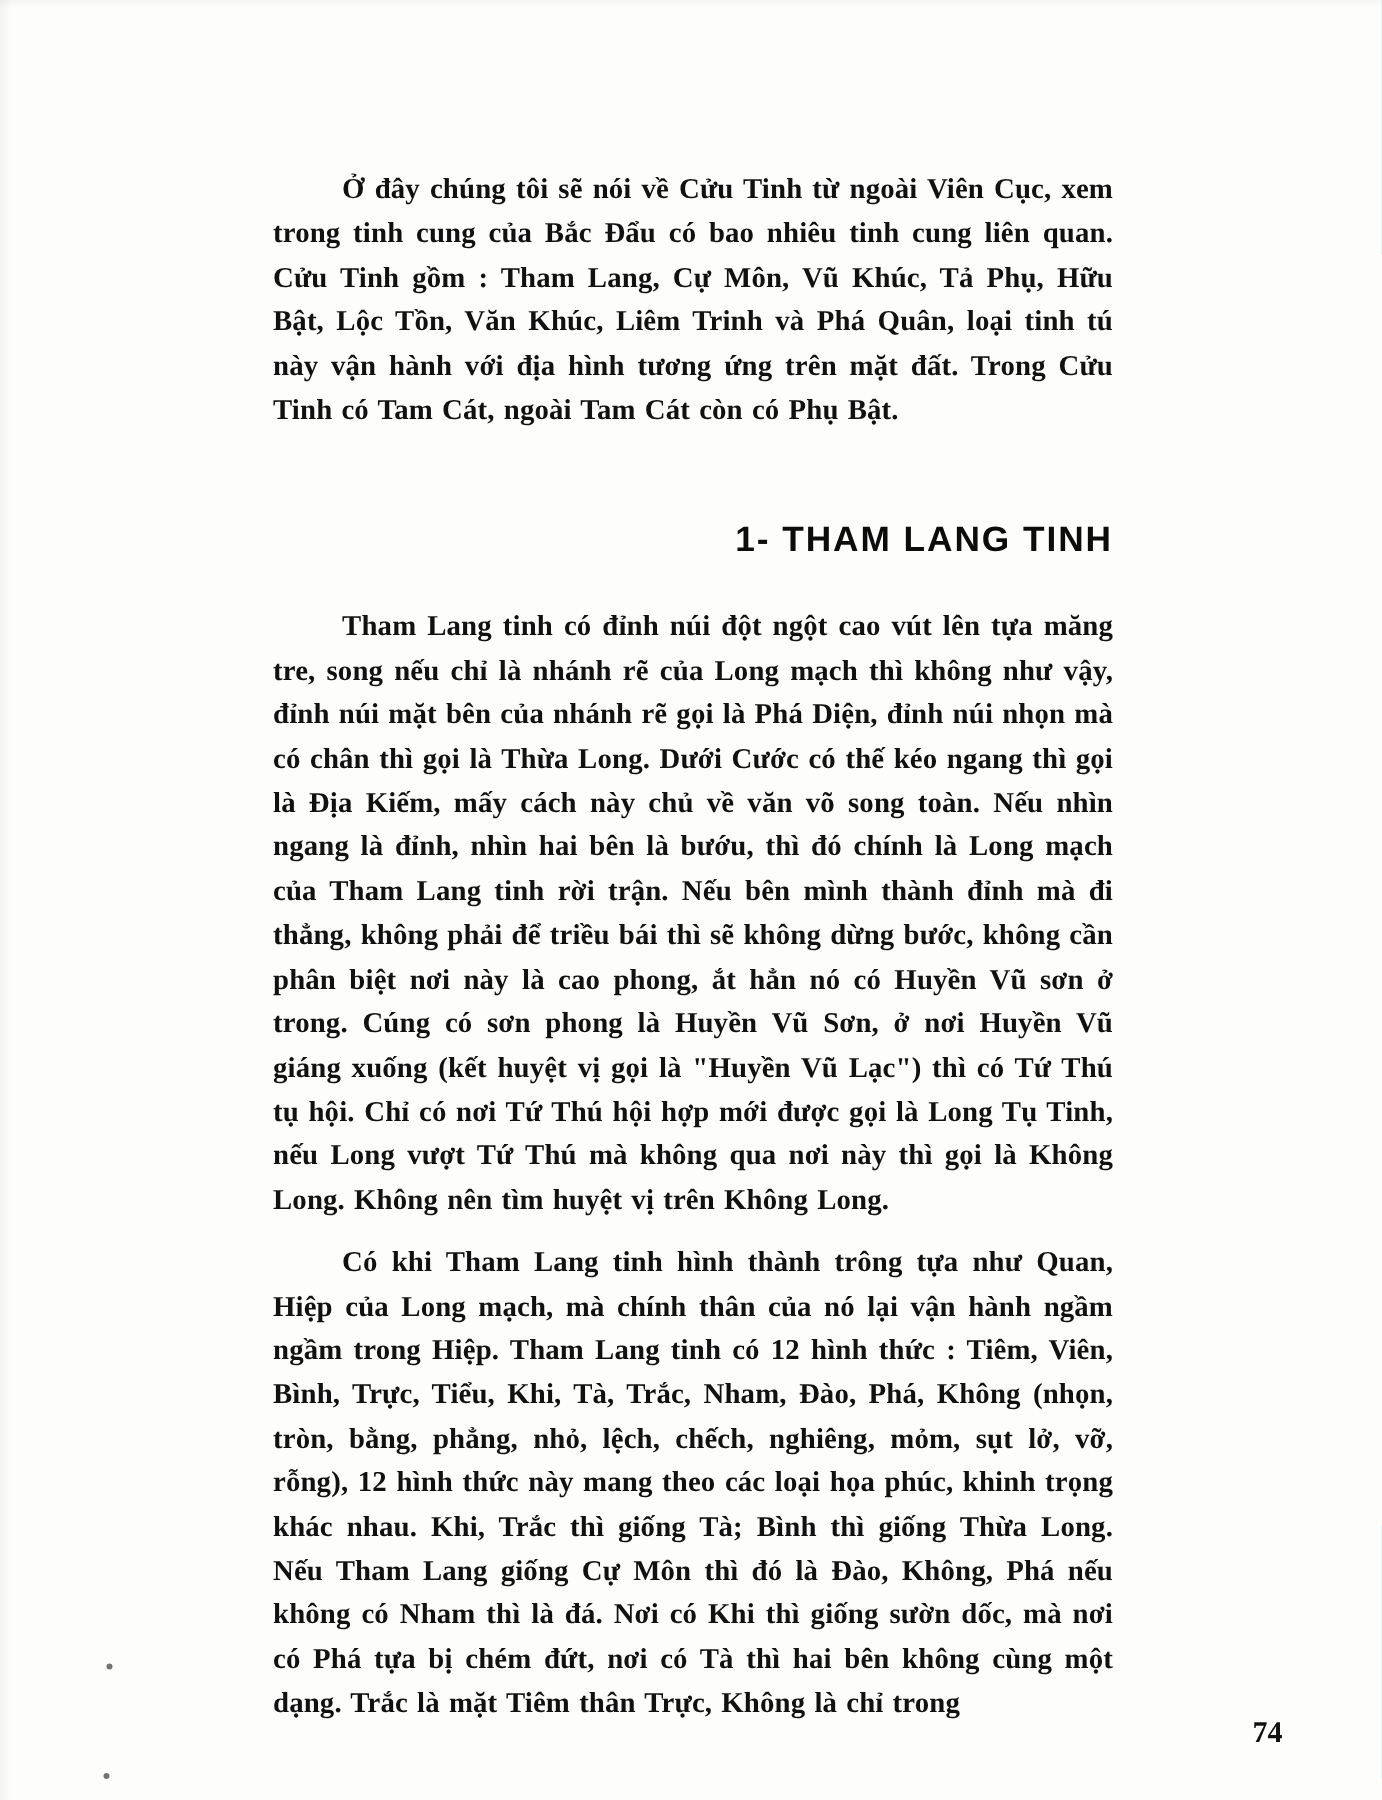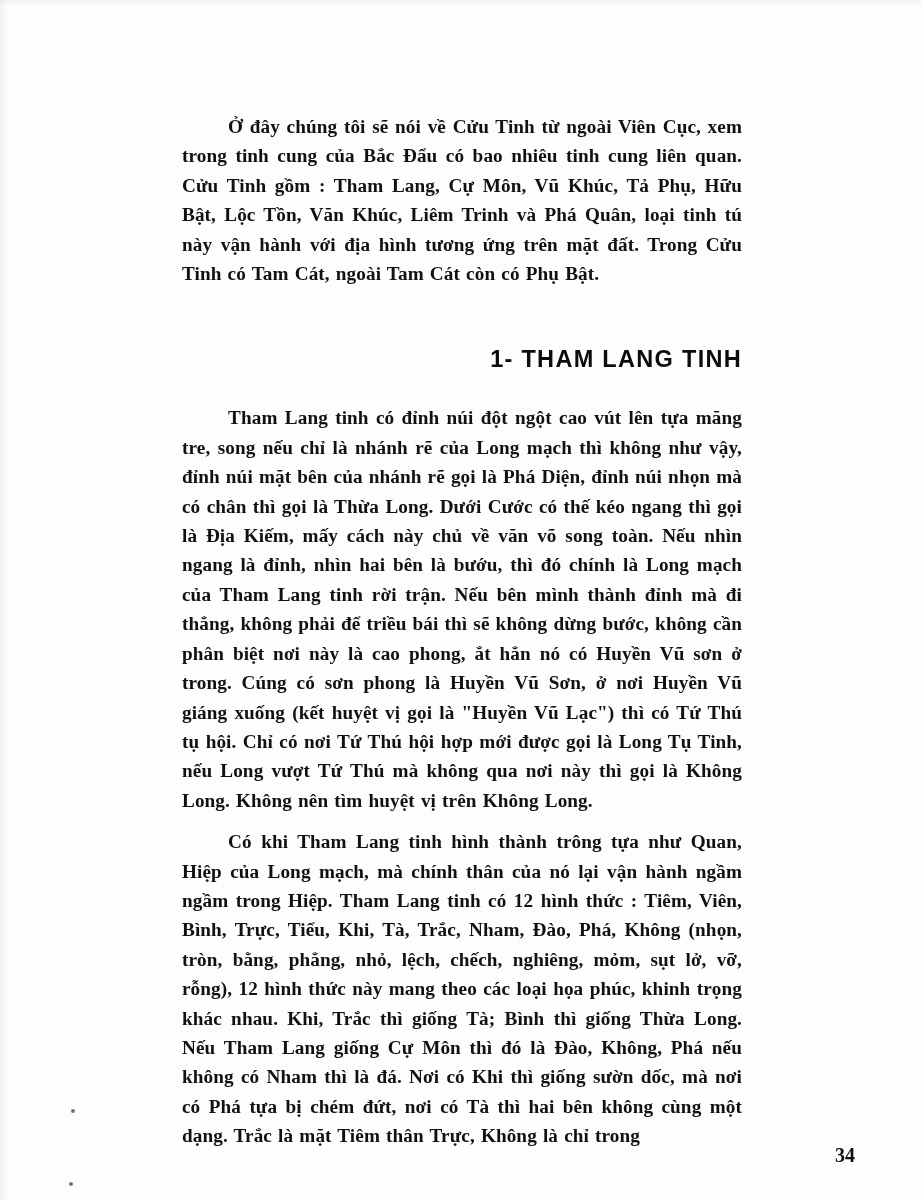--- a/index.html
+++ b/index.html
@@ -125,15 +125,15 @@
 
     <div class="gap-between"></div>
 
     <p class="body-par">Có khi Tham Lang tinh hình thành trông tựa như Quan, Hiệp của Long mạch, mà chính thân của nó lại vận hành ngầm ngầm trong Hiệp. Tham Lang tinh có 12 hình thức : Tiêm, Viên, Bình, Trực, Tiểu, Khi, Tà, Trắc, Nham, Đào, Phá, Không (nhọn, tròn, bằng, phẳng, nhỏ, lệch, chếch, nghiêng, mỏm, sụt lở, vỡ, rỗng), 12 hình thức này mang theo các loại họa phúc, khinh trọng khác nhau. Khi, Trắc thì giống Tà; Bình thì giống Thừa Long. Nếu Tham Lang giống Cự Môn thì đó là Đào, Không, Phá nếu không có Nham thì là đá. Nơi có Khi thì giống sườn dốc, mà nơi có Phá tựa bị chém đứt, nơi có Tà thì hai bên không cùng một dạng. Trắc là mặt Tiêm thân Trực, Không là chỉ trong</p>
 
   </div>
 
   <div class="margin-speck speck-a"></div>
   <div class="margin-speck speck-b"></div>
 
-  <div class="page-number">34</div>
+  <div class="page-number">74</div>
 
 </div>
 
 </body></html>

